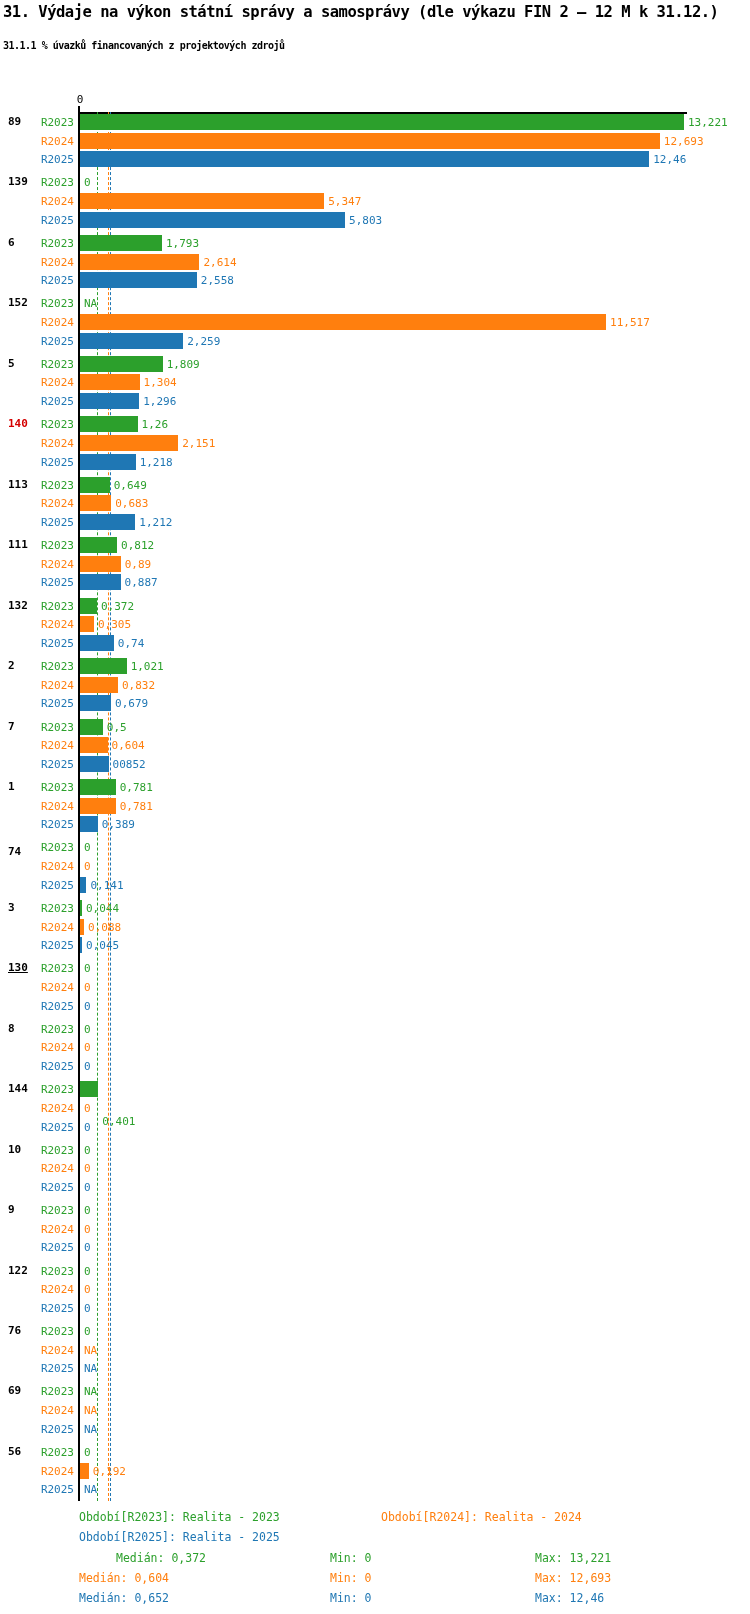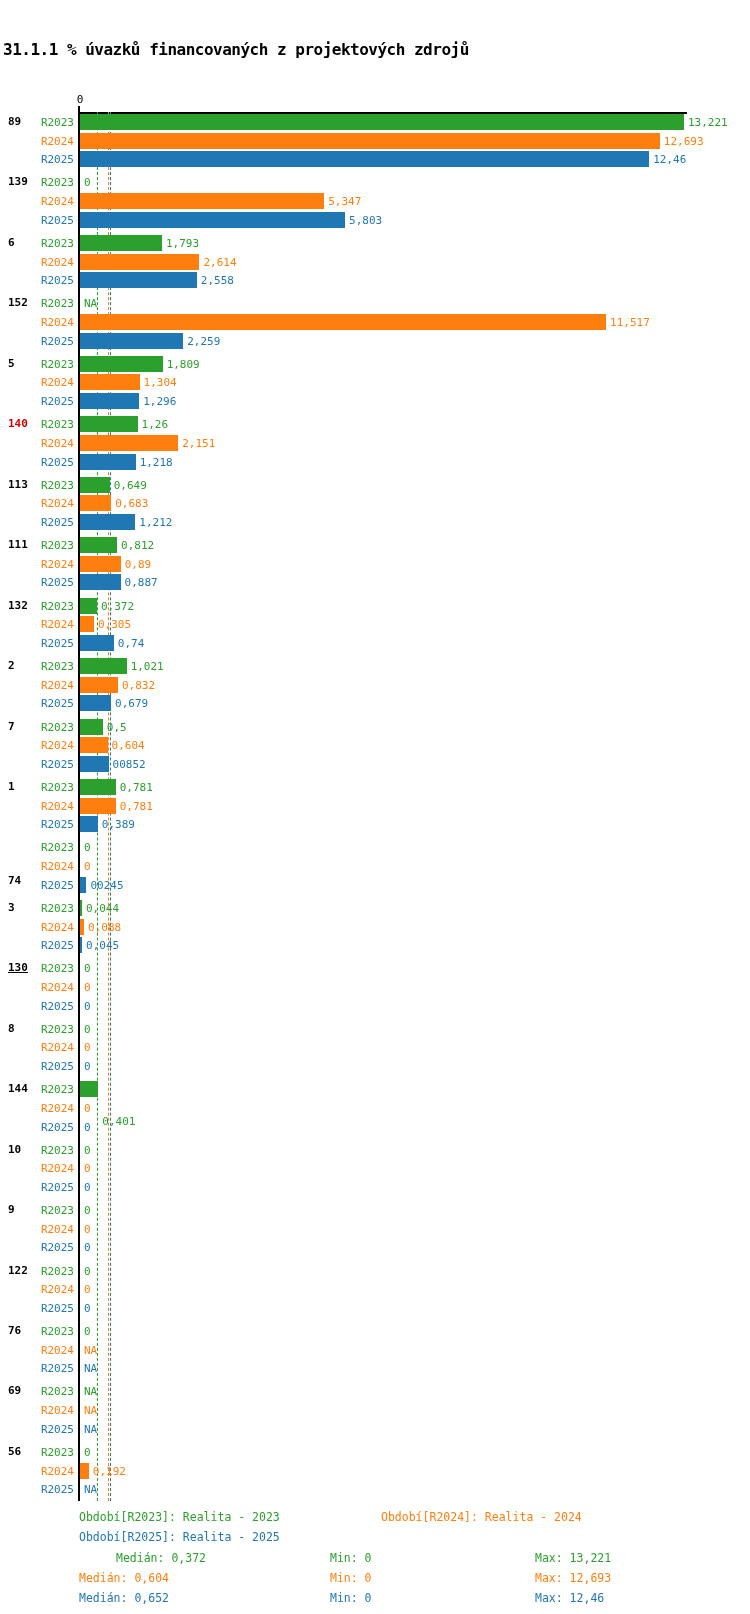--- a/index.html
+++ b/index.html
@@ -1,35 +1,36 @@
 <!DOCTYPE html>
 <html><head>
 <meta charset="utf-8">
 <style>
   html,body{margin:0;padding:0;background:#ffffff;}
   body{font-family:"DejaVu Sans Mono","Liberation Mono",monospace;}
   #canvas{position:relative;width:750px;height:1614px;background:#fff;overflow:hidden;}
   .abs{position:absolute;white-space:nowrap;}
   .title{left:3px;top:3px;font-size:15.5px;font-weight:bold;color:#000;letter-spacing:-0.5px;}
-  .subtitle{left:3px;top:40px;font-size:16px;font-weight:bold;color:#000;letter-spacing:-0.5px;}
+  .subtitle{left:3px;top:40px;font-size:10px;font-weight:bold;color:#000;letter-spacing:-0.5px;}
   .meta{left:3px;top:63px;font-size:10px;color:#000;}
   .tick0{left:72px;top:93px;width:16px;text-align:center;font-size:11px;color:#000;}
   .topline{left:78px;top:112px;width:609px;height:2px;background:#000;}
   .axis{left:78px;top:106px;width:2px;background:#000;}
   .mline{width:0;border-left:1px dashed;}
   .glabel{font-size:11px;font-weight:bold;color:#000;}
   .slabel{font-size:11px;width:34px;text-align:right;}
   .vlabel{font-size:11px;}
   .bar{height:16px;}
   .leg{font-size:11.5px;}
 </style>
 </head>
 <body>
 
 <div id="canvas">
+  <div class="abs title">31. Výdaje na výkon státní správy a samosprávy (dle výkazu FIN 2 – 12 M k 31.12.)</div>
   <div class="abs subtitle">31.1.1 % úvazků financovaných z projektových zdrojů</div>
 
   <div id="plot">
     <div class="abs tick0">0</div>
     <div class="abs topline"></div>
     <div class="abs axis" id="yaxis" style="height: 1395.22px;"></div>
   <div class="abs mline" style="left: 96.993px; top: 112px; height: 1389.22px; border-left: 1px dashed rgb(44, 160, 44); width: 0px;"></div>
       <div class="abs mline" style="left: 107.591px; top: 112px; height: 1389.22px; border-left: 1px dashed rgb(255, 127, 14); width: 0px;"></div>
       <div class="abs mline" style="left: 109.783px; top: 112px; height: 1389.22px; border-left: 1px dashed rgb(31, 119, 180); width: 0px;"></div>
       <div class="abs glabel" style="left: 8px; top: 115px;">89</div>
@@ -143,28 +144,28 @@
       <div class="abs glabel" style="left: 8px; top: 779.95px;">1</div>
       <div class="abs slabel" style="left: 40px; top: 780.95px; color: rgb(44, 160, 44);">R2023</div>
       <div class="abs bar" style="left: 80px; top: 778.95px; width: 35.6761px; background: rgb(44, 160, 44);"></div>
       <div class="abs vlabel" style="left: 119.676px; top: 780.95px; color: rgb(44, 160, 44);">0,781</div>
       <div class="abs slabel" style="left: 40px; top: 799.61px; color: rgb(255, 127, 14);">R2024</div>
       <div class="abs bar" style="left: 80px; top: 797.61px; width: 35.6761px; background: rgb(255, 127, 14);"></div>
       <div class="abs vlabel" style="left: 119.676px; top: 799.61px; color: rgb(255, 127, 14);">0,781</div>
       <div class="abs slabel" style="left: 40px; top: 818.27px; color: rgb(31, 119, 180);">R2025</div>
       <div class="abs bar" style="left: 80px; top: 816.27px; width: 17.7695px; background: rgb(31, 119, 180);"></div>
       <div class="abs vlabel" style="left: 101.77px; top: 818.27px; color: rgb(31, 119, 180);">0,389</div>
-      <div class="abs glabel" style="left: 8px; top: 874px;">74</div>
+      <div class="abs glabel" style="left: 8px; top: 845px;">74</div>
       <div class="abs slabel" style="left: 40px; top: 841.4px; color: rgb(44, 160, 44);">R2023</div>
       <div class="abs vlabel" style="left: 84px; top: 841.4px; color: rgb(44, 160, 44);">0</div>
       <div class="abs slabel" style="left: 40px; top: 860.06px; color: rgb(255, 127, 14);">R2024</div>
       <div class="abs vlabel" style="left: 84px; top: 860.06px; color: rgb(255, 127, 14);">0</div>
       <div class="abs slabel" style="left: 40px; top: 878.72px; color: rgb(31, 119, 180);">R2025</div>
       <div class="abs bar" style="left: 80px; top: 876.72px; width: 6.44088px; background: rgb(31, 119, 180);"></div>
-      <div class="abs vlabel" style="left: 90.4409px; top: 878.72px; color: rgb(31, 119, 180);">00245</div>
+      <div class="abs vlabel" style="left: 90.4409px; top: 878.72px; color: rgb(31, 119, 180);">0,141</div>
       <div class="abs glabel" style="left: 8px; top: 900.85px;">3</div>
       <div class="abs slabel" style="left: 40px; top: 901.85px; color: rgb(44, 160, 44);">R2023</div>
       <div class="abs bar" style="left: 80px; top: 899.85px; width: 2.00992px; background: rgb(44, 160, 44);"></div>
       <div class="abs vlabel" style="left: 86.0099px; top: 901.85px; color: rgb(44, 160, 44);">0,044</div>
       <div class="abs slabel" style="left: 40px; top: 920.51px; color: rgb(255, 127, 14);">R2024</div>
       <div class="abs bar" style="left: 80px; top: 918.51px; width: 4.01984px; background: rgb(255, 127, 14);"></div>
       <div class="abs vlabel" style="left: 88.0198px; top: 920.51px; color: rgb(255, 127, 14);">0,088</div>
       <div class="abs slabel" style="left: 40px; top: 939.17px; color: rgb(31, 119, 180);">R2025</div>
       <div class="abs bar" style="left: 80px; top: 937.17px; width: 2.0556px; background: rgb(31, 119, 180);"></div>
       <div class="abs vlabel" style="left: 86.0556px; top: 939.17px; color: rgb(31, 119, 180);">0,045</div>

